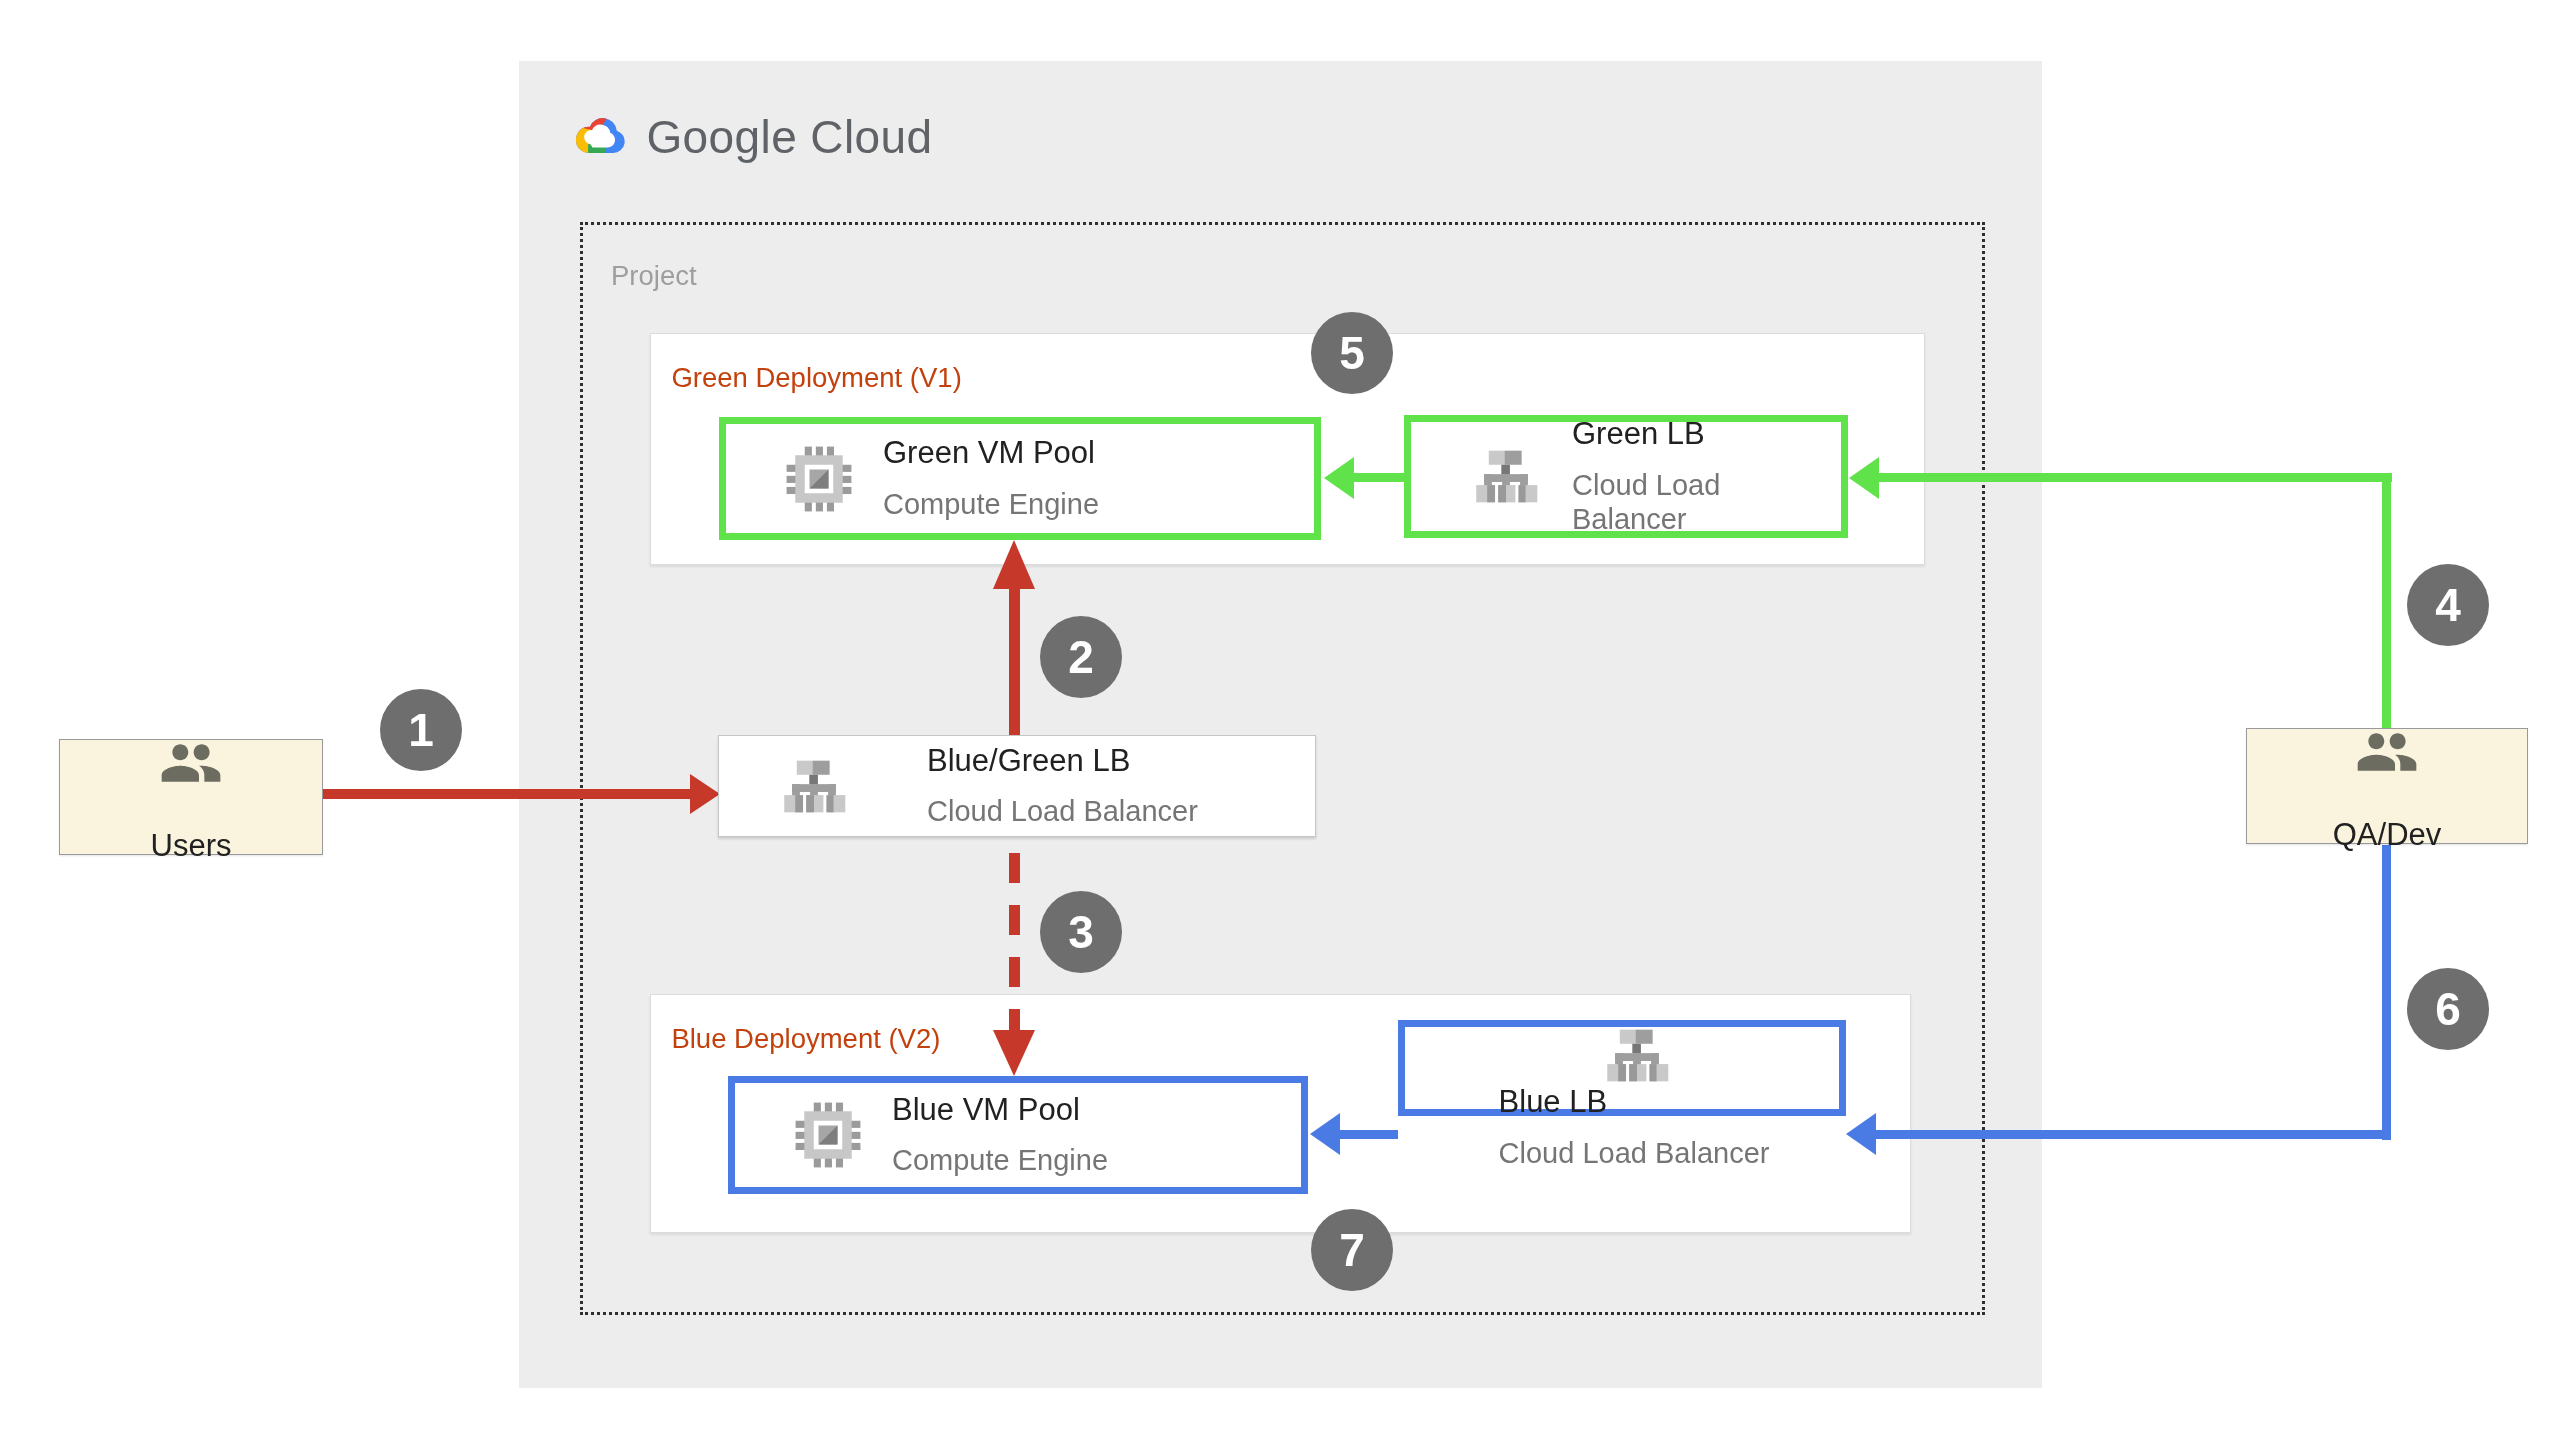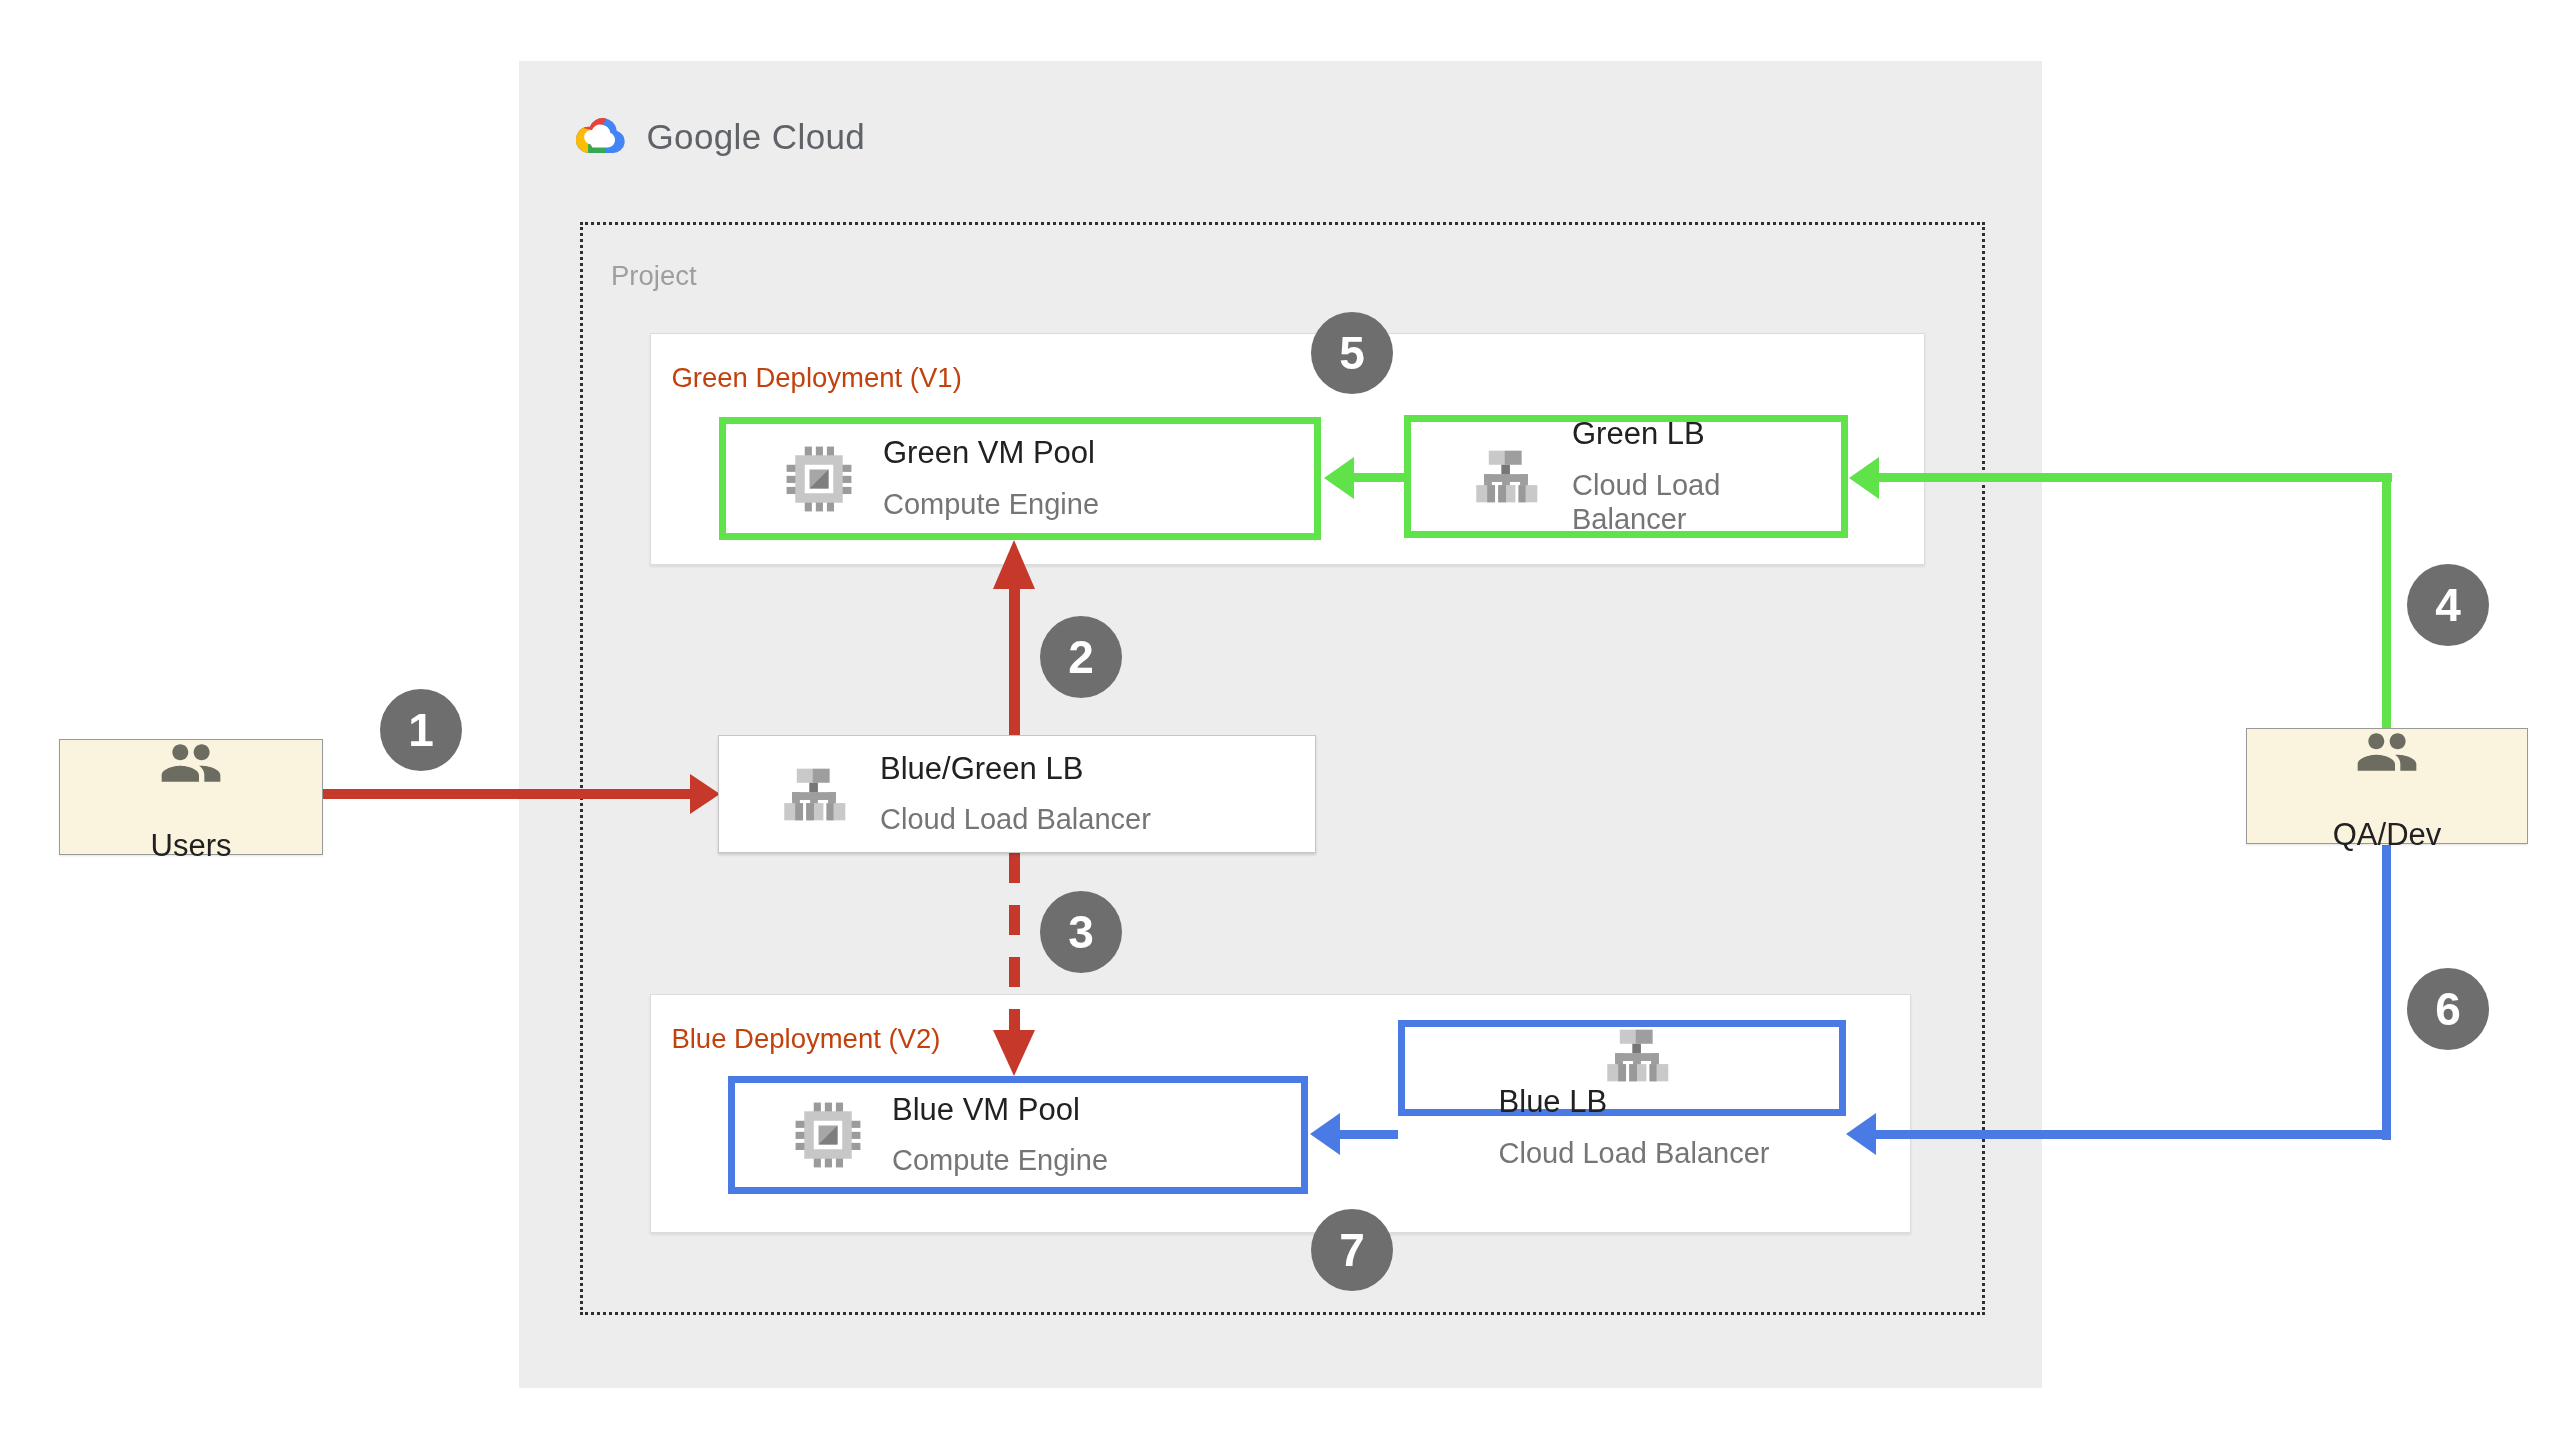--- a/index.html
+++ b/index.html
@@ -2,37 +2,37 @@
 <html style="font-size:12.6px"><head>
 <meta charset="utf-8">
 <style>
   html,body { margin:0; padding:0; background:#ffffff; }
   body { width:2576px; height:1434px; font-family:"Liberation Sans", sans-serif; position:relative; }
   .stage { position:absolute; left:0; top:0; width:2576px; height:1434px; background:#ffffff; overflow:hidden; }
 
   .container { position:absolute; left:519px; top:61px; width:1523px; height:1327px; background:#EDEDED; }
 
   .logo { position:absolute; left:574px; top:109px; height:55px; display:flex; align-items:center; gap:20.4px; }
-  .logo-text { font-size:35px; color:#5F6368; letter-spacing:0.4px; }
+  .logo-text { font-size:46px; color:#5F6368; letter-spacing:0.4px; }
 
   .project { position:absolute; left:580px; top:222px; width:1405px; height:1093px; border:3.1px dotted #2F2F2F; box-sizing:border-box; }
   .project-label { position:absolute; left:28px; top:35px; font-size:27.5px; color:#9E9E9E; }
 
   .group { position:absolute; background:#FFFFFF; border:0.8px solid #DCDCDC; box-shadow:0 2.4px 2.4px rgba(0,0,0,0.08); box-sizing:border-box; }
   .group-title { position:absolute; left:20.4px; top:28px; font-size:27.5px; color:#c2410c; }
   .group-green { left:650px; top:333px; width:1275px; height:232px; }
   .group-blue  { left:650px; top:994px; width:1261px; height:239px; }
 
   .node { position:absolute; background:#FFFFFF; display:flex; align-items:center; box-sizing:border-box;padding-left:24px; }
   .node-green { border:7.9px solid #5FE24A; }
   .node-blue  { border:7.9px solid #4A7BE5; }
   .node-plain { border:1.6px solid #C6C6C6; box-shadow:0 1.6px 2.4px rgba(0,0,0,0.14); }
   .n-green-vm { left:719px;  top:417px;  width:602px; height:123px; }
   .n-green-lb { left:1404px; top:415px;  width:444px; height:123px; }
-  .n-bg-lb    { left:718px;  top:735px;  width:598px; height:118px; }
+  .n-bg-lb    { left:718px;  top:735px;  width:598px; height:102px;gap:47px; }
   .n-blue-vm  { left:728px;  top:1076px; width:580px; height:118px; }
   .n-blue-lb  { left:1398px; top:1020px; width:448px; height:96px;flex-direction:column; }
 
   .node-icon { margin-left:35px; margin-right:30px; flex:0 0 auto; display:flex; }
   .node-text { display:flex; flex-direction:column; }
   .node-title { font-size:31px; color:#212121; line-height:1.15; }
   .node-sub { font-size:29px; color:#757575; line-height:1.2; margin-top:16px; }
 
   .actor { position:absolute; background:#FAF4DF; border:1.6px solid #97999B; box-sizing:border-box;
            display:flex; align-items:center; justify-content:center; gap:33px; box-shadow:0 1.6px 1.6px rgba(0,0,0,0.08);flex-direction:column; }

